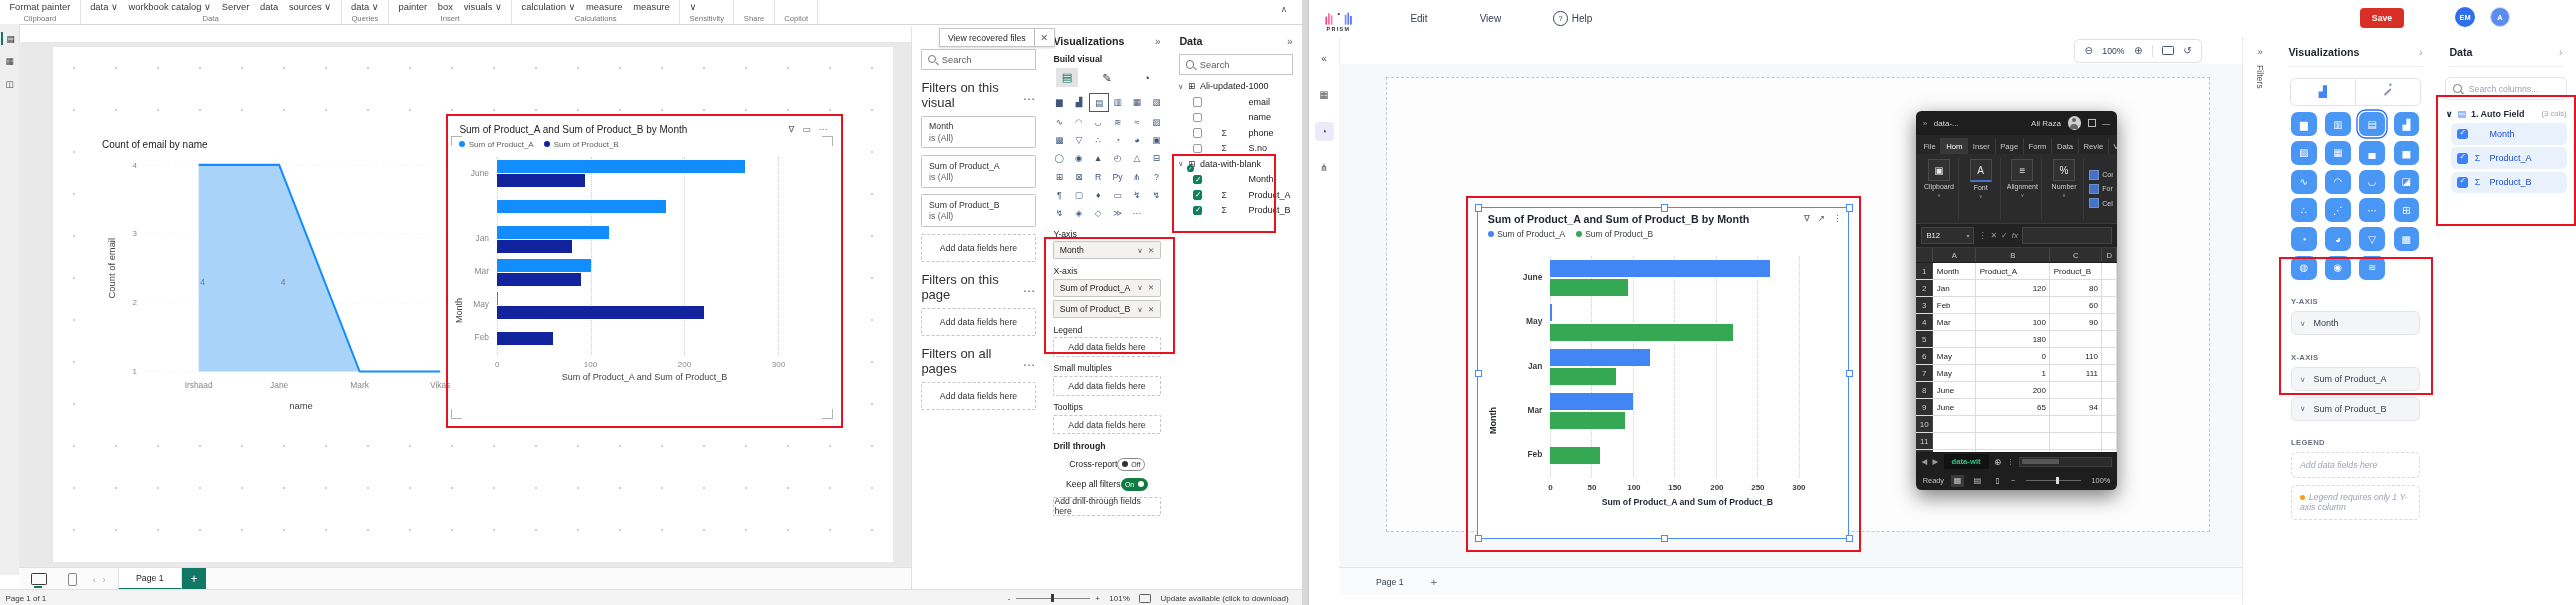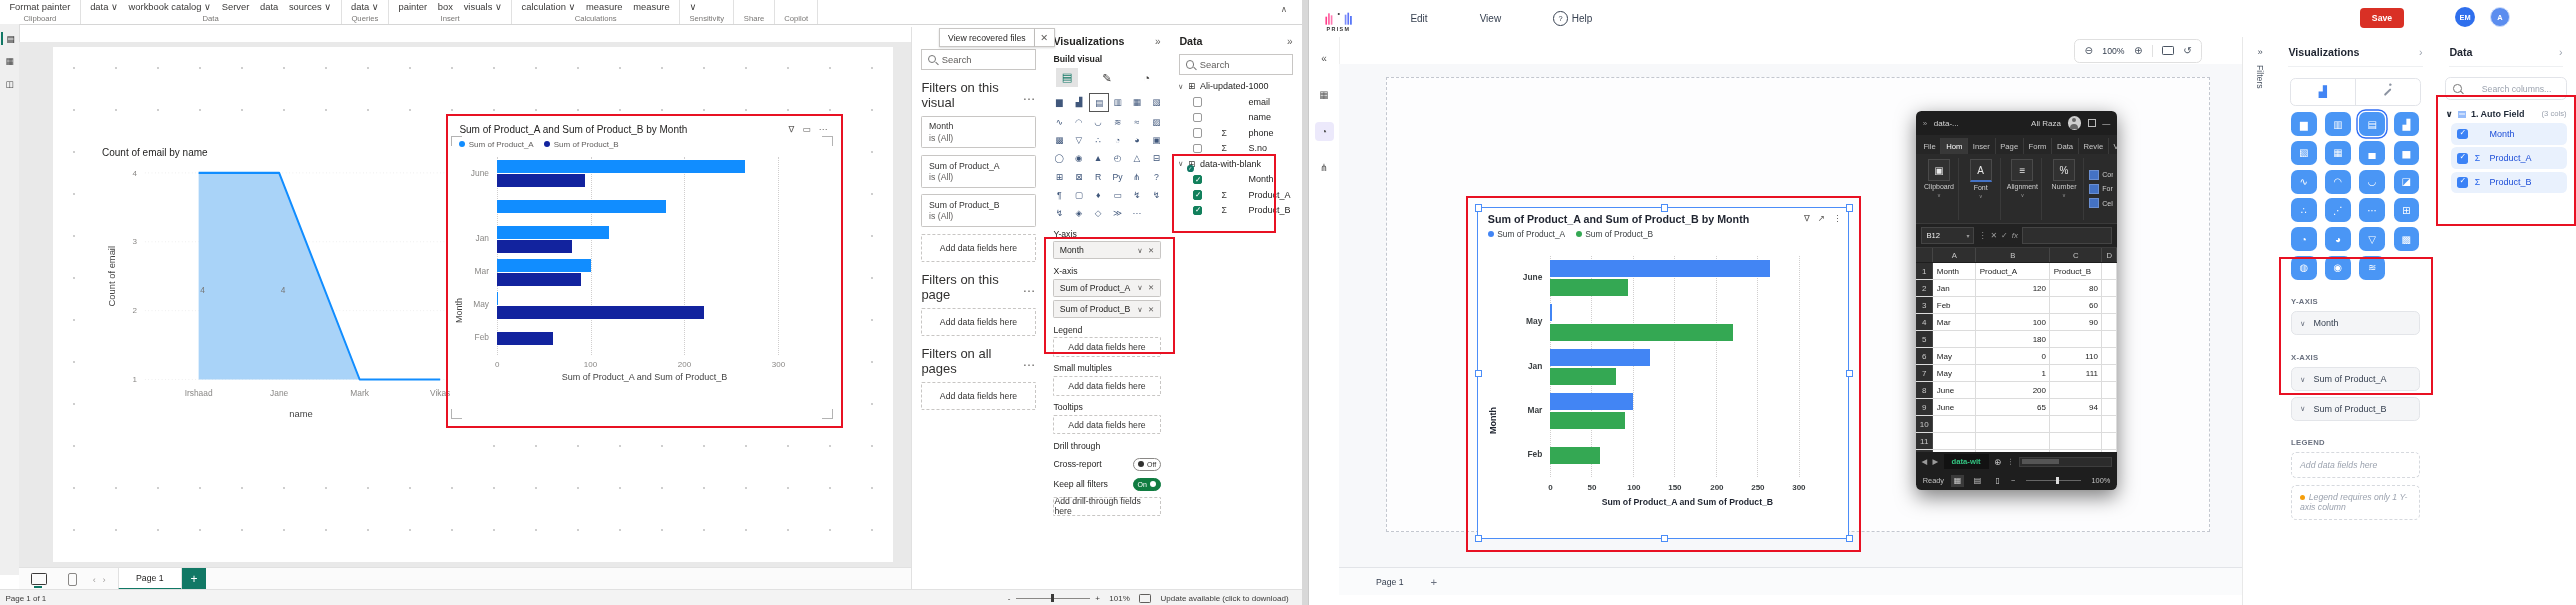--- a/index.html
+++ b/index.html
@@ -15,21 +15,21 @@
   .rb-collapse{position:absolute;right:14.8px;top:4px;color:#605e5c;font-size:8.7px;}
   #lw-notif{position:absolute;left:19px;top:24px;width:892px;height:17.4px;background:#f5f5f5;border-bottom:0.7px solid #e3e3e3;display:flex;align-items:center;gap:5.4px;padding-left:9.4px;font-size:8.7px;color:#323130;}
   .info-ico{width:9.4px;height:9.4px;border-radius:50%;background:#3b3a39;color:#fff;font-size:6.7px;display:flex;align-items:center;justify-content:center;font-style:italic;font-family:"Liberation Serif",serif;}
   #lw-rail{position:absolute;left:0;top:24px;width:19px;height:543px;background:#efefef;border-right:0.7px solid #ddd;display:flex;flex-direction:column;align-items:center;padding-top:8px;gap:9.4px;}
   #lw-rail .rail-ico{width:14.8px;height:13.4px;display:flex;align-items:center;justify-content:center;color:#444;font-size:8.7px;}
   #lw-rail .rail-ico.active{border-left:2px solid #117865;color:#111;}
   #lw-canvas{position:absolute;left:19px;top:42px;width:892px;height:525px;background:#e9e9e9;}
   #lw-page{position:absolute;left:34px;top:5.4px;width:840px;height:515px;background:#fff;background-image:radial-gradient(circle,#cdcdcd 0.7px,transparent 0.9px);background-size:42px 42px;}
 
   
-  #area-visual{position:absolute;left:45px;top:94px;width:369px;height:312px;background:#fff;}
+  #area-visual{position:absolute;left:45px;top:86px;width:369px;height:312px;background:#fff;}
   #area-title{font-size:10px;color:#252423;padding:5.4px 0 0 4px;}
   .ac-tick{font-size:12px;fill:#8a8886;}
   .ac-cat{font-size:12.5px;fill:#8a8886;}
   .ac-dl{font-size:12.5px;fill:#777;}
   .ac-xlabel,.ac-ylabel{font-size:14px;fill:#444;}
 
   
   .hchart{position:absolute;background:#fff;overflow:hidden;}
   .hc-title{position:absolute;left:9.4px;top:5.4px;white-space:nowrap;}
   #lbar-visual .hc-title{font-size:10px;color:#252423;}
@@ -75,21 +75,21 @@
   .vt{width:23px;height:19px;display:flex;align-items:center;justify-content:center;font-size:11.4px;color:#3b3a39;}
   .vt.active{background:#e3e3e3;color:#117865;border-bottom:1.3px solid #fff;}
   #lw-gallery{display:grid;grid-template-columns:repeat(6,17.4px);gap:1.3px 2px;margin:2.7px 6.7px;}
   .lw-tile{width:17.4px;height:17px;display:flex;align-items:center;justify-content:center;font-size:8.7px;color:#40577b;}
   .lw-tile.sel{border:0.7px solid #555;background:#fff;}
   .well-label{margin:6.7px 9.4px 2.7px;font-size:8.7px;color:#252423;}
   .pill{display:flex;align-items:center;background:#f3f2f1;border:0.7px solid #c8c6c4;border-radius:1.3px;height:16px;margin:0 9.4px 3.4px;padding:0 5.4px;font-size:8.7px;color:#252423;}
   .pill .sp{flex:1;}
   .pill .pic{color:#605e5c;font-size:7.4px;margin-left:5.4px;}
   .dash-add{border:0.7px dashed #c8c6c4;border-radius:1.3px;height:17.4px;margin:1.3px 9.4px 2.7px;display:flex;align-items:center;justify-content:center;font-size:8.7px;color:#323130;}
-  .drill-row{display:flex;justify-content:space-between;align-items:center;margin:6.7px 9.4px 0;font-size:8.7px;color:#252423;}
+  .drill-row{display:flex;justify-content:center;align-items:center;margin:6.7px 9.4px 0;font-size:8.7px;color:#252423;}
   .tgl{display:flex;align-items:center;gap:3.4px;border:0.7px solid #8a8886;border-radius:6.7px;height:11.4px;padding:0 3.4px;font-size:7px;color:#323130;background:#fff;}
   .tgl .dot{width:6px;height:6px;border-radius:50%;background:#323130;}
   .tgl.on{background:#107c41;border-color:#107c41;color:#fff;}
   .tgl.on .dot{background:#fff;}
 
   
   #lw-data{position:absolute;left:1170px;top:27px;width:132px;height:562px;background:#fff;}
   .tree-row{display:flex;align-items:center;gap:4.7px;margin:6px 8px 0;font-size:9px;color:#252423;}
   .tree-row .tchev{color:#605e5c;font-size:7.4px;}
   .tbl-ico{color:#3b3a39;font-size:8.7px;position:relative;}
@@ -195,21 +195,21 @@
   .wand::after{content:'';position:absolute;right:-4px;top:-4px;width:3.4px;height:3.4px;background:#8b93a1;clip-path:polygon(50% 0,100% 50%,50% 100%,0 50%);}
   #rw-gallery{display:grid;grid-template-columns:repeat(4,25.5px);gap:4.7px 8.7px;margin:6.7px 0 0 16px;}
   .rw-tile{width:25.5px;height:24px;border-radius:6.7px;background:#4a96f5;color:#fff;font-size:10px;display:flex;align-items:center;justify-content:center;}
   .rw-tile.sel{box-shadow:0 0 0 1.3px #fff,0 0 0 2.7px #2f6df6;}
   .rwell-label{margin:17.4px 16px 5.4px;font-size:7.7px;font-weight:700;letter-spacing:0.3px;color:#6b7280;}
   .rpill{display:flex;align-items:center;gap:8px;background:#f4f5f7;border:0.7px solid #e3e5e9;border-radius:5.4px;height:22px;margin:0 16px 5.4px;padding:0 8px;font-size:9px;color:#374151;}
   .rpill .pchev{color:#6b7280;font-size:7.4px;}
   .rdash{border:1px dashed #d6d9de;border-radius:5.4px;margin:0 16px 6.7px;padding:6.7px 8px;font-size:8.7px;color:#9ca3af;font-style:italic;}
   .bulb{display:inline-block;width:5.4px;height:5.4px;border-radius:50%;background:#f59e0b;margin-right:3.4px;}
   #rw-data{position:absolute;left:1127px;top:37px;width:140px;height:569px;background:#fff;}
-  .rsearch{display:flex;align-items:center;gap:20px;border:0.7px solid #e2e4e9;border-radius:5.4px;height:21.5px;margin:9.4px 9.4px 8px;padding:0 6.7px;font-size:8.7px;color:#9ca3af;}
+  .rsearch{display:flex;align-items:center;gap:7px;border:0.7px solid #e2e4e9;border-radius:5.4px;height:21.5px;margin:9.4px 9.4px 8px;padding:0 6.7px;font-size:8.7px;color:#9ca3af;}
   .rgroup{display:flex;align-items:center;gap:4.7px;margin:6.7px 9.4px 4px;font-size:9px;color:#1f2937;font-weight:700;}
   .rgroup .gbadge{margin-left:auto;font-weight:400;color:#9ca3af;font-size:7.7px;}
   .rgroup .doc{color:#3b82f6;font-size:9.4px;}
   .rfield{display:flex;align-items:center;gap:6.7px;background:#e9f1fd;border-radius:5.4px;height:21.5px;margin:2.7px 9.4px 2.7px 14.8px;padding:0 6.7px;font-size:9px;color:#1d4ed8;font-weight:500;}
   .rfield .sig{color:#2563eb;}
   .cb16{width:10.7px;height:10.7px;border-radius:2.7px;background:#3b82f6;position:relative;flex:none;}
   .cb16::after{content:'✓';position:absolute;left:2px;top:-0.7px;color:#fff;font-size:8px;}
 </style>
 </head>
 <body>
@@ -478,21 +478,21 @@
             <span class="sp"></span>
             <span class="pic">∨</span>
             <span class="pic">✕</span>
           </div>
           <div class="well-label">Legend</div>
           <div class="dash-add">Add data fields here</div>
           <div class="well-label">Small multiples</div>
           <div class="dash-add">Add data fields here</div>
           <div class="well-label">Tooltips</div>
           <div class="dash-add">Add data fields here</div>
-          <div class="well-label" style="font-weight: 400;">Drill through</div>
+          <div class="well-label" style="font-weight: 700;">Drill through</div>
           <div class="drill-row">
             <span>Cross-report</span>
             <span class="tgl">
               <span class="dot"></span>
               <span>Off</span>
             </span>
           </div>
           <div class="drill-row">
             <span>Keep all filters</span>
             <span class="tgl on">

